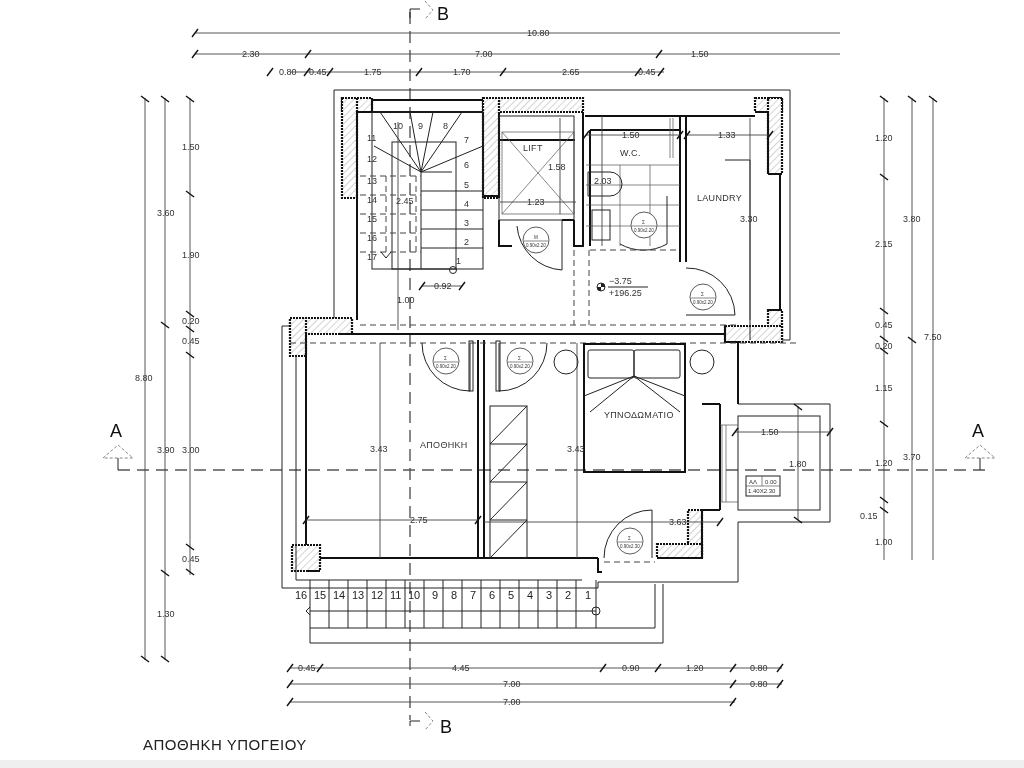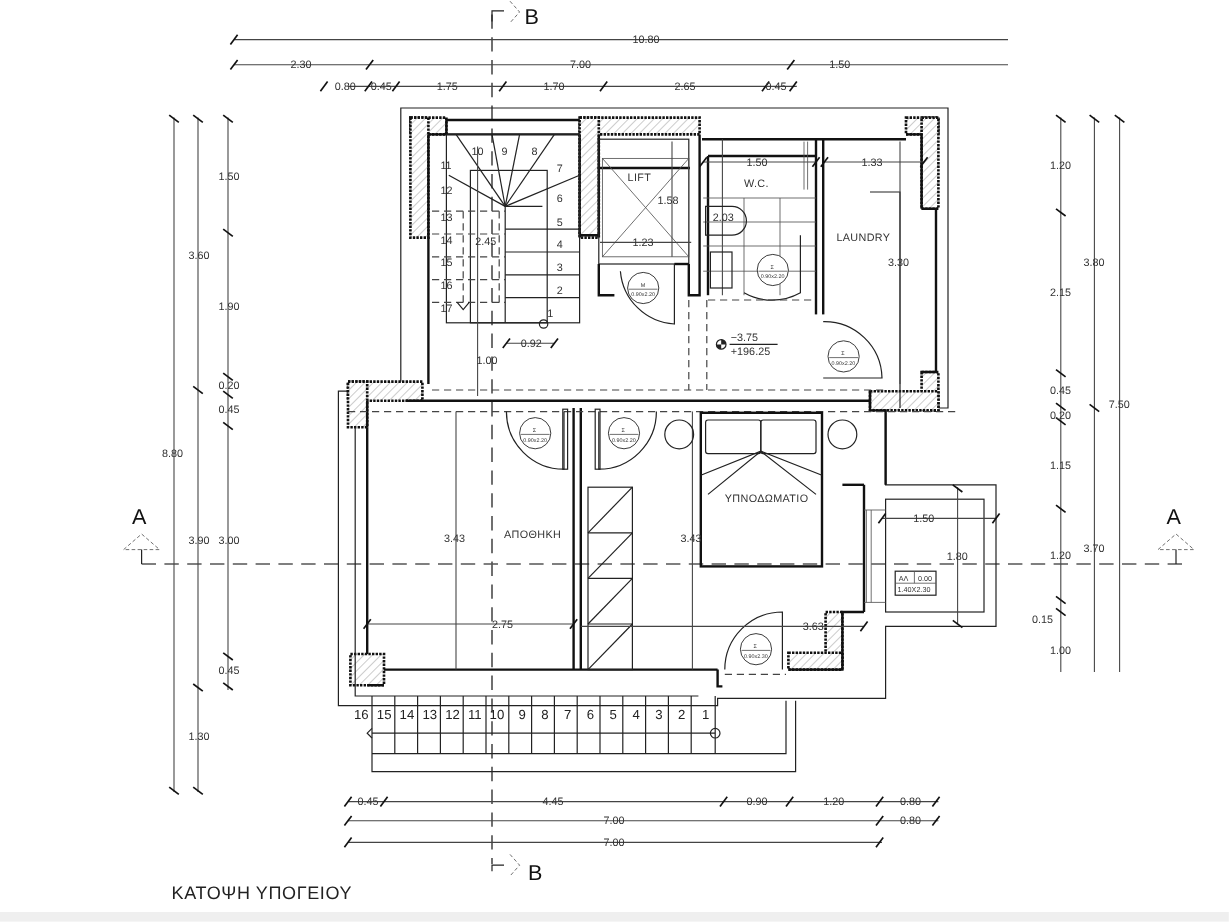--- a/index.html
+++ b/index.html
@@ -461,14 +461,14 @@
   <text class="step-lg" x="451" y="599">8</text>
   <text class="step-lg" x="470" y="599">7</text>
   <text class="step-lg" x="489" y="599">6</text>
   <text class="step-lg" x="508" y="599">5</text>
   <text class="step-lg" x="527" y="599">4</text>
   <text class="step-lg" x="546" y="599">3</text>
   <text class="step-lg" x="565" y="599">2</text>
   <text class="step-lg" x="585" y="599">1</text>
 </svg>
 
-<div class="title">ΚΑΤΟΨΗ ΥΠΟΓΕΙΟΥ</div>
+<div class="title">ΑΠΟΘΗΚΗ ΥΠΟΓΕΙΟΥ</div>
 <div class="bottom-bar"></div>
 
 </body></html>

